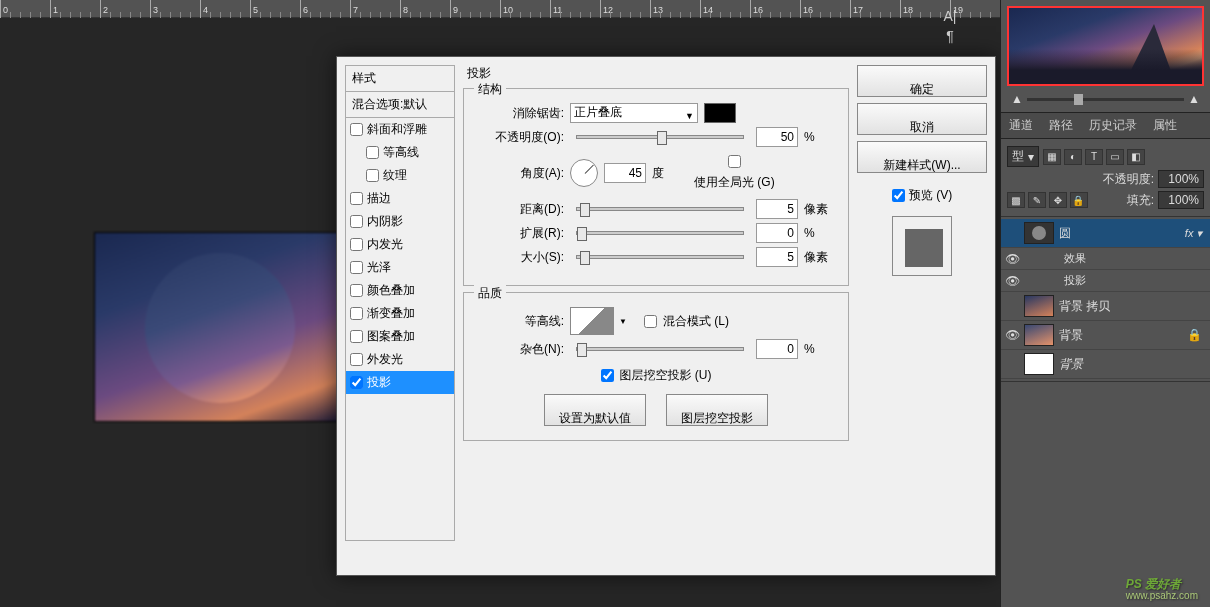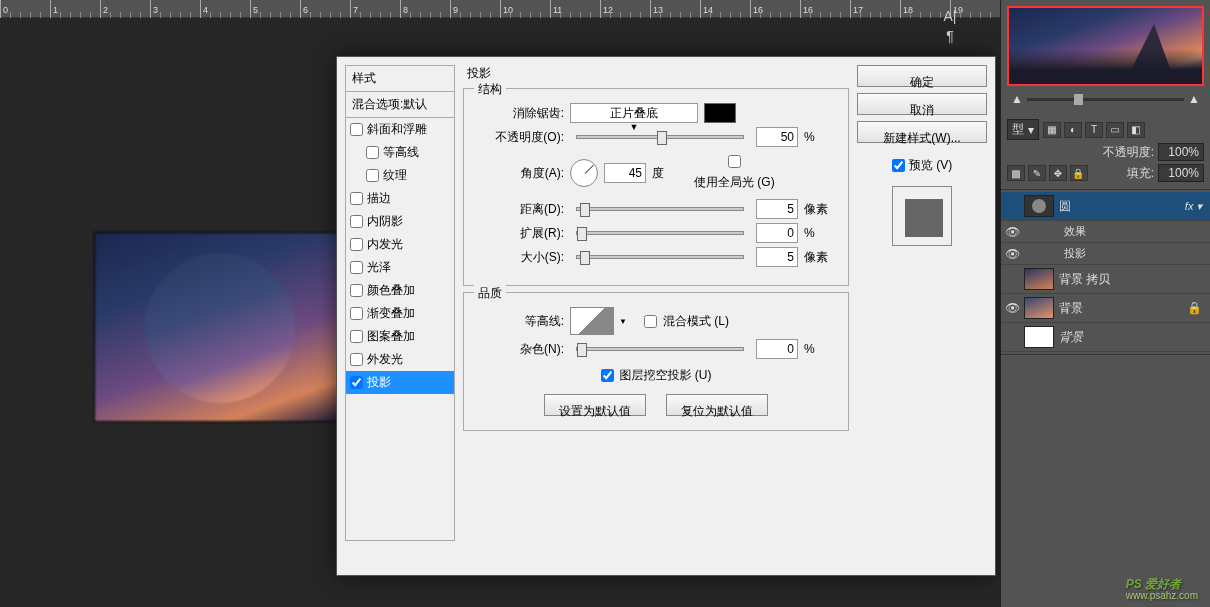--- a/index.html
+++ b/index.html
@@ -30,28 +30,28 @@
 
 .center-col { flex: 1; display: flex; flex-direction: column; gap: 6px; }
 .group { border: 1px solid #aaa; padding: 10px 14px 14px; position: relative; }
 .group-title { position: absolute; top: -8px; left: 10px; background: #f0f0f0; padding: 0 4px; }
 .row { display: flex; align-items: center; margin: 4px 0; gap: 6px; }
 .row-label { width: 86px; text-align: right; }
 .slider { flex: 1; height: 4px; background: #ccc; border: 1px solid #888; position: relative; margin: 0 6px; }
 .slider-thumb { position: absolute; top: -5px; width: 10px; height: 14px; background: #e8e8e8; border: 1px solid #666; }
 .num-input { width: 42px; height: 20px; border: 1px solid #999; text-align: right; padding-right: 3px; background: #fff; }
 .unit { width: 30px; }
-.select { width: 128px; height: 20px; border: 1px solid #999; background: #fff; padding: 1px 3px; display: flex; align-items: center; justify-content: space-between; flex-direction: column; }
+.select { width: 128px; height: 20px; border: 1px solid #999; background: #fff; padding: 1px 3px; display: flex; align-items: flex-end; justify-content: space-between; }
 .select-arrow { font-size: 9px; }
 .color-swatch { width: 32px; height: 20px; background: #000; border: 1px solid #666; }
 .angle-ctrl { width: 28px; height: 28px; border: 1px solid #888; border-radius: 50%; background: #fff; position: relative; }
 .angle-line { position: absolute; top: 13px; left: 14px; width: 12px; height: 1px; background: #333; transform-origin: left center; transform: rotate(-45deg); }
 .contour { width: 44px; height: 28px; border: 1px solid #888; background: linear-gradient(135deg,#fff 49%,#888 50%); position: relative; }
 .contour-arrow { position: absolute; right: -14px; top: 9px; font-size: 8px; }
-.btn { height: 22px; padding: 8px 14px; border: 1px solid #888; background: linear-gradient(#fafafa,#e2e2e2); cursor: pointer; }
+.btn { height: 22px; padding: 15px 14px; border: 1px solid #888; background: linear-gradient(#fafafa,#e2e2e2); cursor: pointer; }
 .btn-row { display: flex; gap: 20px; justify-content: center; margin-top: 6px; }
 
 .right-col { width: 130px; display: flex; flex-direction: column; gap: 6px; align-items: stretch; }
 .right-col .btn { width: 100%; }
 .preview-box { width: 60px; height: 60px; border: 1px solid #888; background: #f0f0f0; margin: 6px auto; position: relative; }
 .preview-shadow { position: absolute; top: 12px; left: 12px; width: 38px; height: 38px; background: #666; }
 .preview-row { display: flex; align-items: center; justify-content: center; gap: 4px; margin-top: 8px; }
 
 
 .right-panel { position: absolute; top: 0; left: 1000px; width: 210px; height: 607px; background: #535353; border-left: 1px solid #222; color: #ddd; }
@@ -365,21 +365,21 @@
           <div class="unit">%</div>
         </div>
         <div class="row" style="justify-content:center;">
           <label class="row">
               <input type="checkbox" checked="" style=""> 
               <span>图层挖空投影 (U)</span>
             </label>
         </div>
         <div class="btn-row">
           <button class="btn">设置为默认值</button>
-          <button class="btn">复位为默认值</button>
+          <button class="btn">图层挖空投影</button>
         </div>
       </div>
     </div>
 
     <div class="right-col">
       <button class="btn">确定</button>
       <button class="btn">取消</button>
       <button class="btn">新建样式(W)...</button>
       <div class="preview-row">
         <input type="checkbox" checked="" style="">
@@ -398,20 +398,26 @@
       <div class="nav-mtn"></div>
   </div>
   <div class="nav-slider">
     <span style="margin-right:4px;">▲</span>
     <div class="nav-slider-track">
         <div class="nav-slider-thumb"></div>
       </div>
     <span style="margin-left:4px;">▲</span>
   </div>
 
+  <div class="tabs-row">
+    <div class="tab">通道</div>
+    <div class="tab">路径</div>
+    <div class="tab">历史记录</div>
+    <div class="tab">属性</div>
+  </div>
 
   <div class="layer-controls">
     <div class="lc-row">
       <div class="lc-select">
           <span>型</span>
           <span>▾</span>
         </div>
       <div class="lc-icons">
         <div class="lc-icon">▦</div>
         <div class="lc-icon">◐</div>

